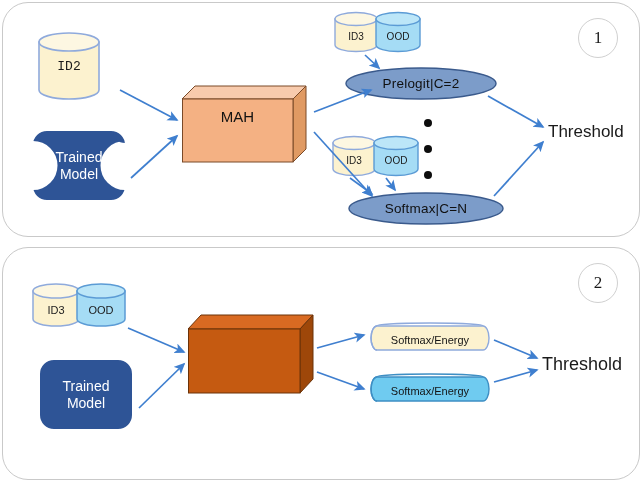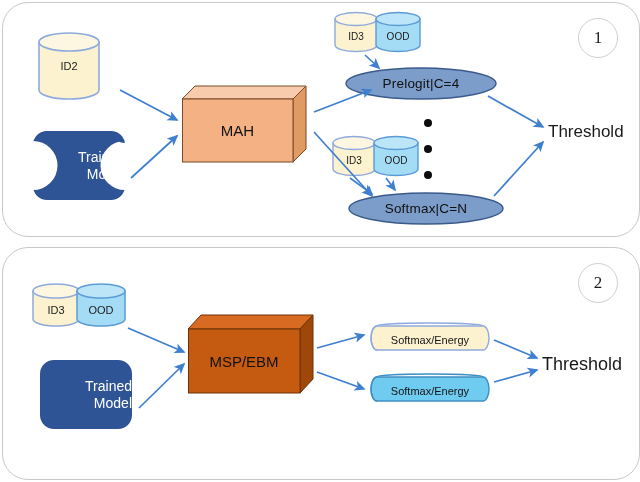--- a/index.html
+++ b/index.html
@@ -39,21 +39,21 @@
   .vcyl .lbl{
     position:absolute;left:0;top:0;width:100%;height:100%;
     display:flex;align-items:center;justify-content:center;
     color:#1a1a1a;pointer-events:none;
   }
 
   
   .plaque{position:absolute;}
   .plaque .lbl{
     position:absolute;left:0;top:0;width:100%;height:100%;
-    display:flex;flex-direction:column;align-items:flex-end;justify-content:center;
+    display:flex;flex-direction:column;align-items:center;justify-content:center;
     color:#ffffff;line-height:1.18;pointer-events:none;
   }
 
   
   .box3d{position:absolute;}
   .box3d .lbl{
     position:absolute;display:flex;align-items:center;justify-content:center;
     color:#121212;pointer-events:none;
   }
 
@@ -84,21 +84,21 @@
 
   <div class="panel" id="panel-1"></div>
 
   <div class="badge" style="left:578px;top:18px;">1</div>
 
   <div class="vcyl" style="left:38px;top:32px;width:62px;height:68px;">
     <svg width="62" height="68" viewBox="0 0 62 68">
       <path d="M1,10 L1,58 A30,9 0 0 0 61,58 L61,10 Z" fill="#FCF2CF" stroke="#8FAADC" stroke-width="1.6"></path>
       <ellipse cx="31" cy="10" rx="30" ry="9" fill="#FDF7E2" stroke="#8FAADC" stroke-width="1.6"></ellipse>
     </svg>
-    <div class="lbl" style="font-size:11px;">ID2</div>
+    <div class="lbl" style="font-size:13px;font-family:Liberation Mono, monospace;">ID2</div>
   </div>
 
   <div class="plaque" style="left:33px;top:131px;width:92px;height:69px;">
     <svg width="92" height="69" viewBox="0 0 92 69">
       <path d="M0,0 L92,0 L92,10 A10,10 0 0 0 92,59 L92,69 L0,69 L0,59 A10,10 0 0 0 0,10 Z" transform="translate(0,0)" fill="#2E5496"></path>
       <path d="M0,0 L92,0 L92,12 A12,12 0 0 1 80,0 M0,0" fill="#2E5496"></path>
       <path d="M0,0 L14,0 A14,14 0 0 0 0,14 Z" fill="#ffffff"></path>
       <path d="M92,0 L78,0 A14,14 0 0 1 92,14 Z" fill="#ffffff"></path>
       <path d="M0,69 L14,69 A14,14 0 0 1 0,55 Z" fill="#ffffff"></path>
       <path d="M92,69 L78,69 A14,14 0 0 0 92,55 Z" fill="#ffffff"></path>
@@ -108,21 +108,21 @@
       <span>Model</span>
     </div>
   </div>
 
   <div class="box3d" style="left:182px;top:85px;width:125px;height:79px;">
     <svg width="125" height="79" viewBox="0 0 125 79">
       <polygon points="0,14 13,1 124,1 111,14" fill="#F8CBAD" stroke="#7A4A28" stroke-width="1"></polygon>
       <polygon points="111,14 124,1 124,64 111,77" fill="#E09A63" stroke="#7A4A28" stroke-width="1"></polygon>
       <rect x="0.5" y="14" width="110.5" height="63" fill="#F4B183" stroke="#7A4A28" stroke-width="1"></rect>
     </svg>
-    <div class="lbl" style="left:0;top:14px;width:111px;height:63px;font-size:15px;">MAH</div>
+    <div class="lbl" style="left:0;top:0;width:111px;height:63px;font-size:15px;">MAH</div>
   </div>
 
   <div class="vcyl" style="left:334px;top:12px;width:44px;height:40px;">
     <svg width="44" height="40" viewBox="0 0 44 40">
       <path d="M1,7 L1,33 A21,6.5 0 0 0 43,33 L43,7 Z" fill="#FCF2CF" stroke="#8FAADC" stroke-width="1.4"></path>
       <ellipse cx="22" cy="7" rx="21" ry="6.5" fill="#FDF7E2" stroke="#8FAADC" stroke-width="1.4"></ellipse>
     </svg>
     <div class="lbl" style="font-size:10px;padding-top:4px;">ID3</div>
   </div>
   <div class="vcyl" style="left:375px;top:12px;width:46px;height:40px;">
@@ -145,21 +145,21 @@
       <path d="M1,7 L1,33 A22,6.5 0 0 0 45,33 L45,7 Z" fill="#A5DCF5" stroke="#5B9BD5" stroke-width="1.4"></path>
       <ellipse cx="23" cy="7" rx="22" ry="6.5" fill="#BCE6F8" stroke="#5B9BD5" stroke-width="1.4"></ellipse>
     </svg>
     <div class="lbl" style="font-size:10px;padding-top:4px;">OOD</div>
   </div>
 
   <div class="ellipse" style="left:345px;top:67px;width:152px;height:33px;">
     <svg width="152" height="33" viewBox="0 0 152 33">
       <ellipse cx="76" cy="16.5" rx="75" ry="15.5" fill="#7C9CC9" stroke="#3A5A8C" stroke-width="1.4"></ellipse>
     </svg>
-    <div class="lbl" style="font-size:13.5px;">Prelogit|C=4</div>
+    <div class="lbl" style="font-size:13.5px;">Prelogit|C=2</div>
   </div>
 
   <div class="ellipse" style="left:348px;top:192px;width:156px;height:33px;">
     <svg width="156" height="33" viewBox="0 0 156 33">
       <ellipse cx="78" cy="16.5" rx="77" ry="15.5" fill="#7C9CC9" stroke="#3A5A8C" stroke-width="1.4"></ellipse>
     </svg>
     <div class="lbl" style="font-size:13.5px;">Softmax|C=N</div>
   </div>
 
   <div class="dot" style="left:424px;top:119px;"></div>
@@ -200,21 +200,20 @@
       <span>Model</span>
     </div>
   </div>
 
   <div class="box3d" style="left:188px;top:314px;width:126px;height:80px;">
     <svg width="126" height="80" viewBox="0 0 126 80">
       <polygon points="0,15 13,1 125,1 112,15" fill="#D96A22" stroke="#6B3208" stroke-width="1"></polygon>
       <polygon points="112,15 125,1 125,65 112,79" fill="#9E4709" stroke="#6B3208" stroke-width="1"></polygon>
       <rect x="0.5" y="15" width="111.5" height="64" fill="#C55A11" stroke="#6B3208" stroke-width="1"></rect>
     </svg>
-    <div class="lbl" style="left:0;top:15px;width:112px;height:64px;font-size:15px;">MSP/EBM</div>
   </div>
 
   <div class="hcyl" style="left:368px;top:321px;width:124px;height:32px;">
     <svg width="124" height="32" viewBox="0 0 124 32">
       <path d="M9,5 L115,5 A6,12 0 0 1 115,29 L9,29 A6,12 0 0 1 9,5 Z" fill="#FCF2CF" stroke="#8FAADC" stroke-width="1.4"></path>
       <path d="M9,5 C9,1 115,1 115,5" fill="none" stroke="#8FAADC" stroke-width="1.4"></path>
       <path d="M9,5 A6,12 0 0 0 9,29" fill="none" stroke="#8FAADC" stroke-width="1.4"></path>
     </svg>
     <div class="lbl" style="font-size:11px;padding-top:3px;">Softmax/Energy</div>
   </div>

